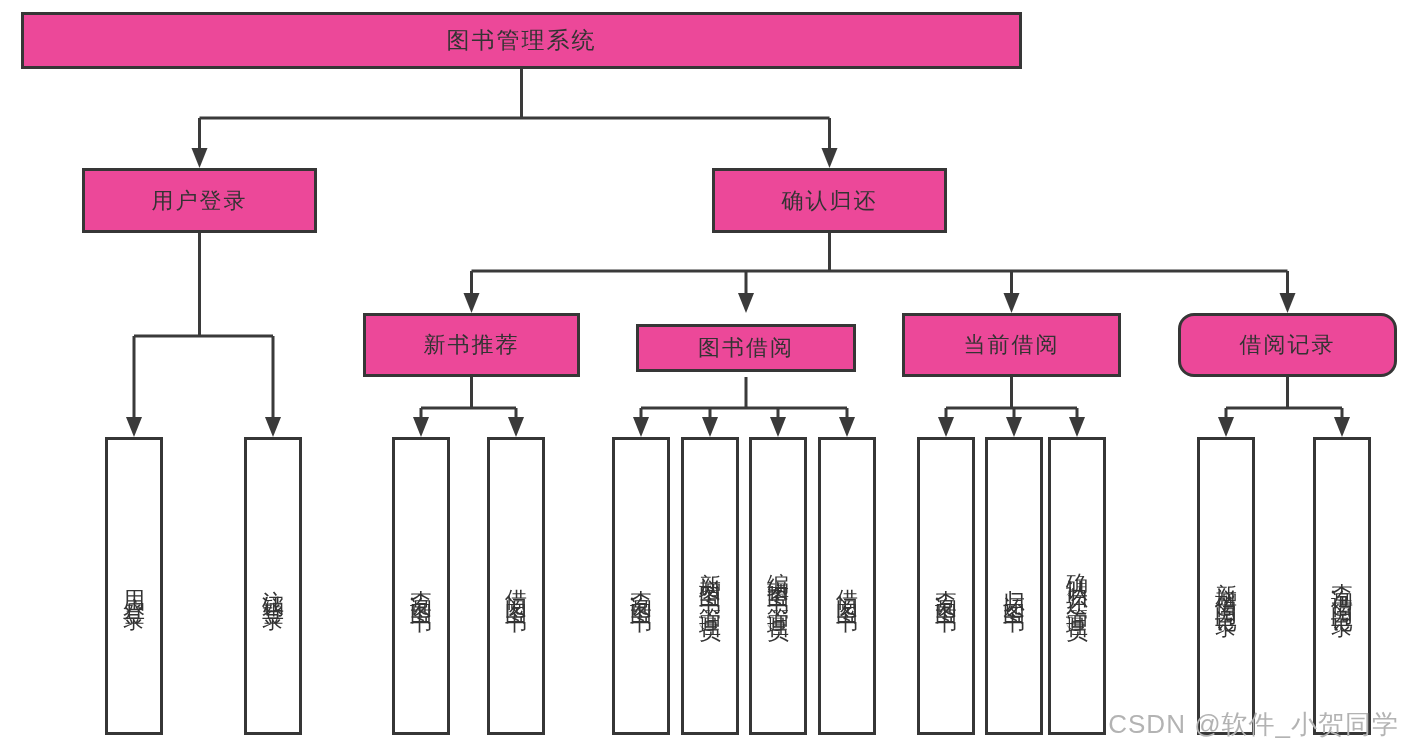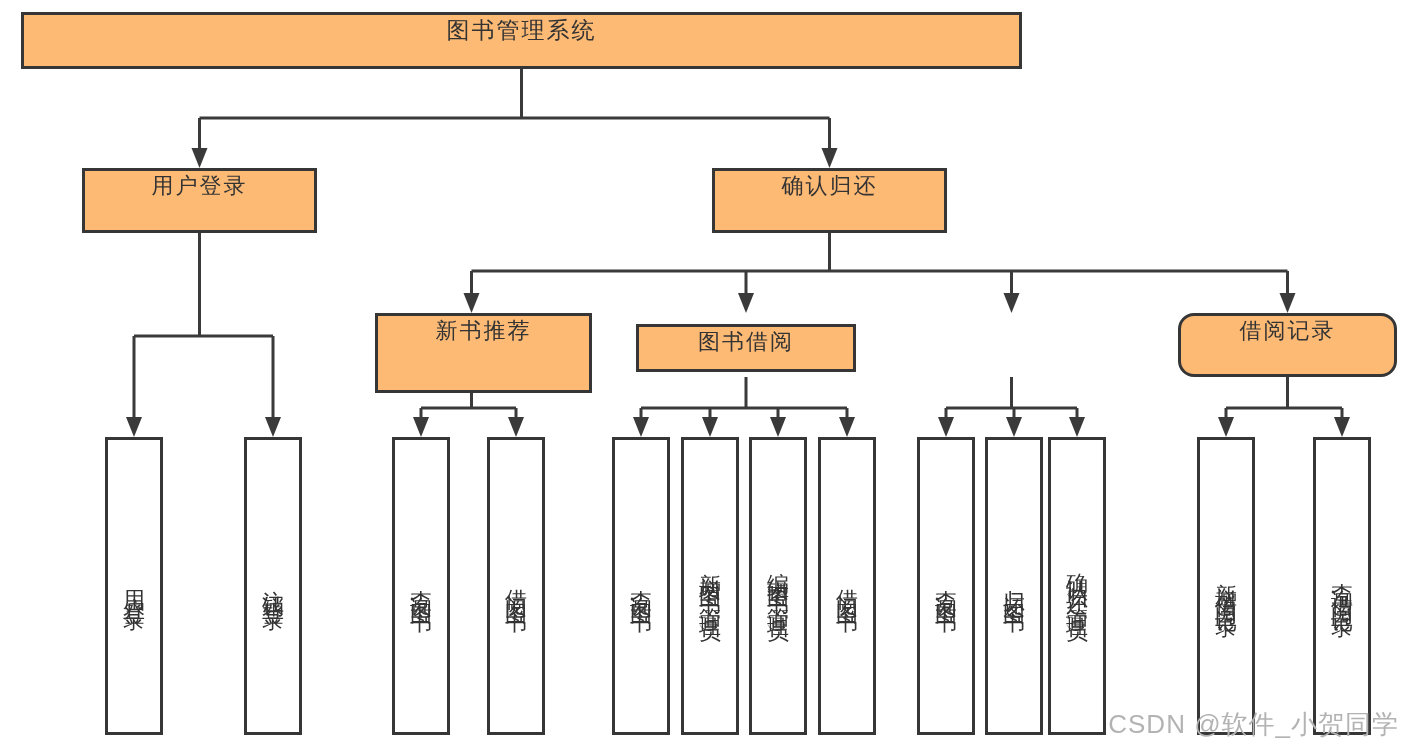--- a/index.html
+++ b/index.html
@@ -7,28 +7,28 @@
     --watermark:#b3b3b3; --bg:#ffffff;
   }
   *{margin:0;padding:0;box-sizing:border-box;}
   html,body{width:1405px;height:747px;background:var(--bg);overflow:hidden;
     font-family:"Liberation Sans","DejaVu Sans",sans-serif;}
   .stage{position:relative;width:1405px;height:747px;background:var(--bg);}
   svg.wires{position:absolute;left:0;top:0;width:1405px;height:747px;}
   svg.wires path{stroke:var(--line);stroke-width:3;fill:none;}
   svg.wires polygon{fill:var(--line);stroke:none;}
 
-  .node{position:absolute;background:#fdba74;border:3px solid var(--border);
-    display:flex;align-items:flex-start;justify-content:center;
+  .node{position:absolute;background:#ec4899;border:3px solid var(--border);
+    display:flex;align-items:center;justify-content:center;
     color:var(--text);font-size:22px;letter-spacing:2px;}
 
   .n-root{left:21px;top:12px;width:1001px;height:57px;font-size:23px;}
   .n-user-login{left:82px;top:168px;width:235px;height:65px;}
   .n-book-mgmt{left:712px;top:168px;width:235px;height:65px;}
-  .n-new-book{left:363px;top:313px;width:217px;height:80px;margin-left:12px;}
+  .n-new-book{left:363px;top:313px;width:217px;height:64px;}
   .n-book-borrow{left:636px;top:324px;width:220px;height:48px;}
   .n-cur-borrow{left:902px;top:313px;width:219px;height:64px;}
   .n-borrow-rec{left:1178px;top:313px;width:219px;height:64px;border-radius:16px;}
 
   .leaf{position:absolute;top:437px;height:298px;width:58px;background:#fff;
     border:3px solid var(--border);display:flex;align-items:center;justify-content:center;}
   .leaf span{writing-mode:vertical-rl;text-orientation:mixed;white-space:nowrap;
     font-size:22px;line-height:1;letter-spacing:7px;color:var(--text);}
 
   .x-ul1{left:105px;} .x-ul2{left:244px;}
@@ -105,20 +105,23 @@
   <div class="node n-book-mgmt">
     <span>确认归还</span>
   </div>
 
   <div class="node n-new-book">
     <span>新书推荐</span>
   </div>
   <div class="node n-book-borrow">
     <span>图书借阅</span>
   </div>
+  <div class="node n-cur-borrow">
+    <span>当前借阅</span>
+  </div>
   <div class="node n-borrow-rec">
     <span>借阅记录</span>
   </div>
 
   <div class="leaf x-ul1">
     <span>用户登录</span>
   </div>
   <div class="leaf x-ul2">
     <span>注销登录</span>
   </div>

